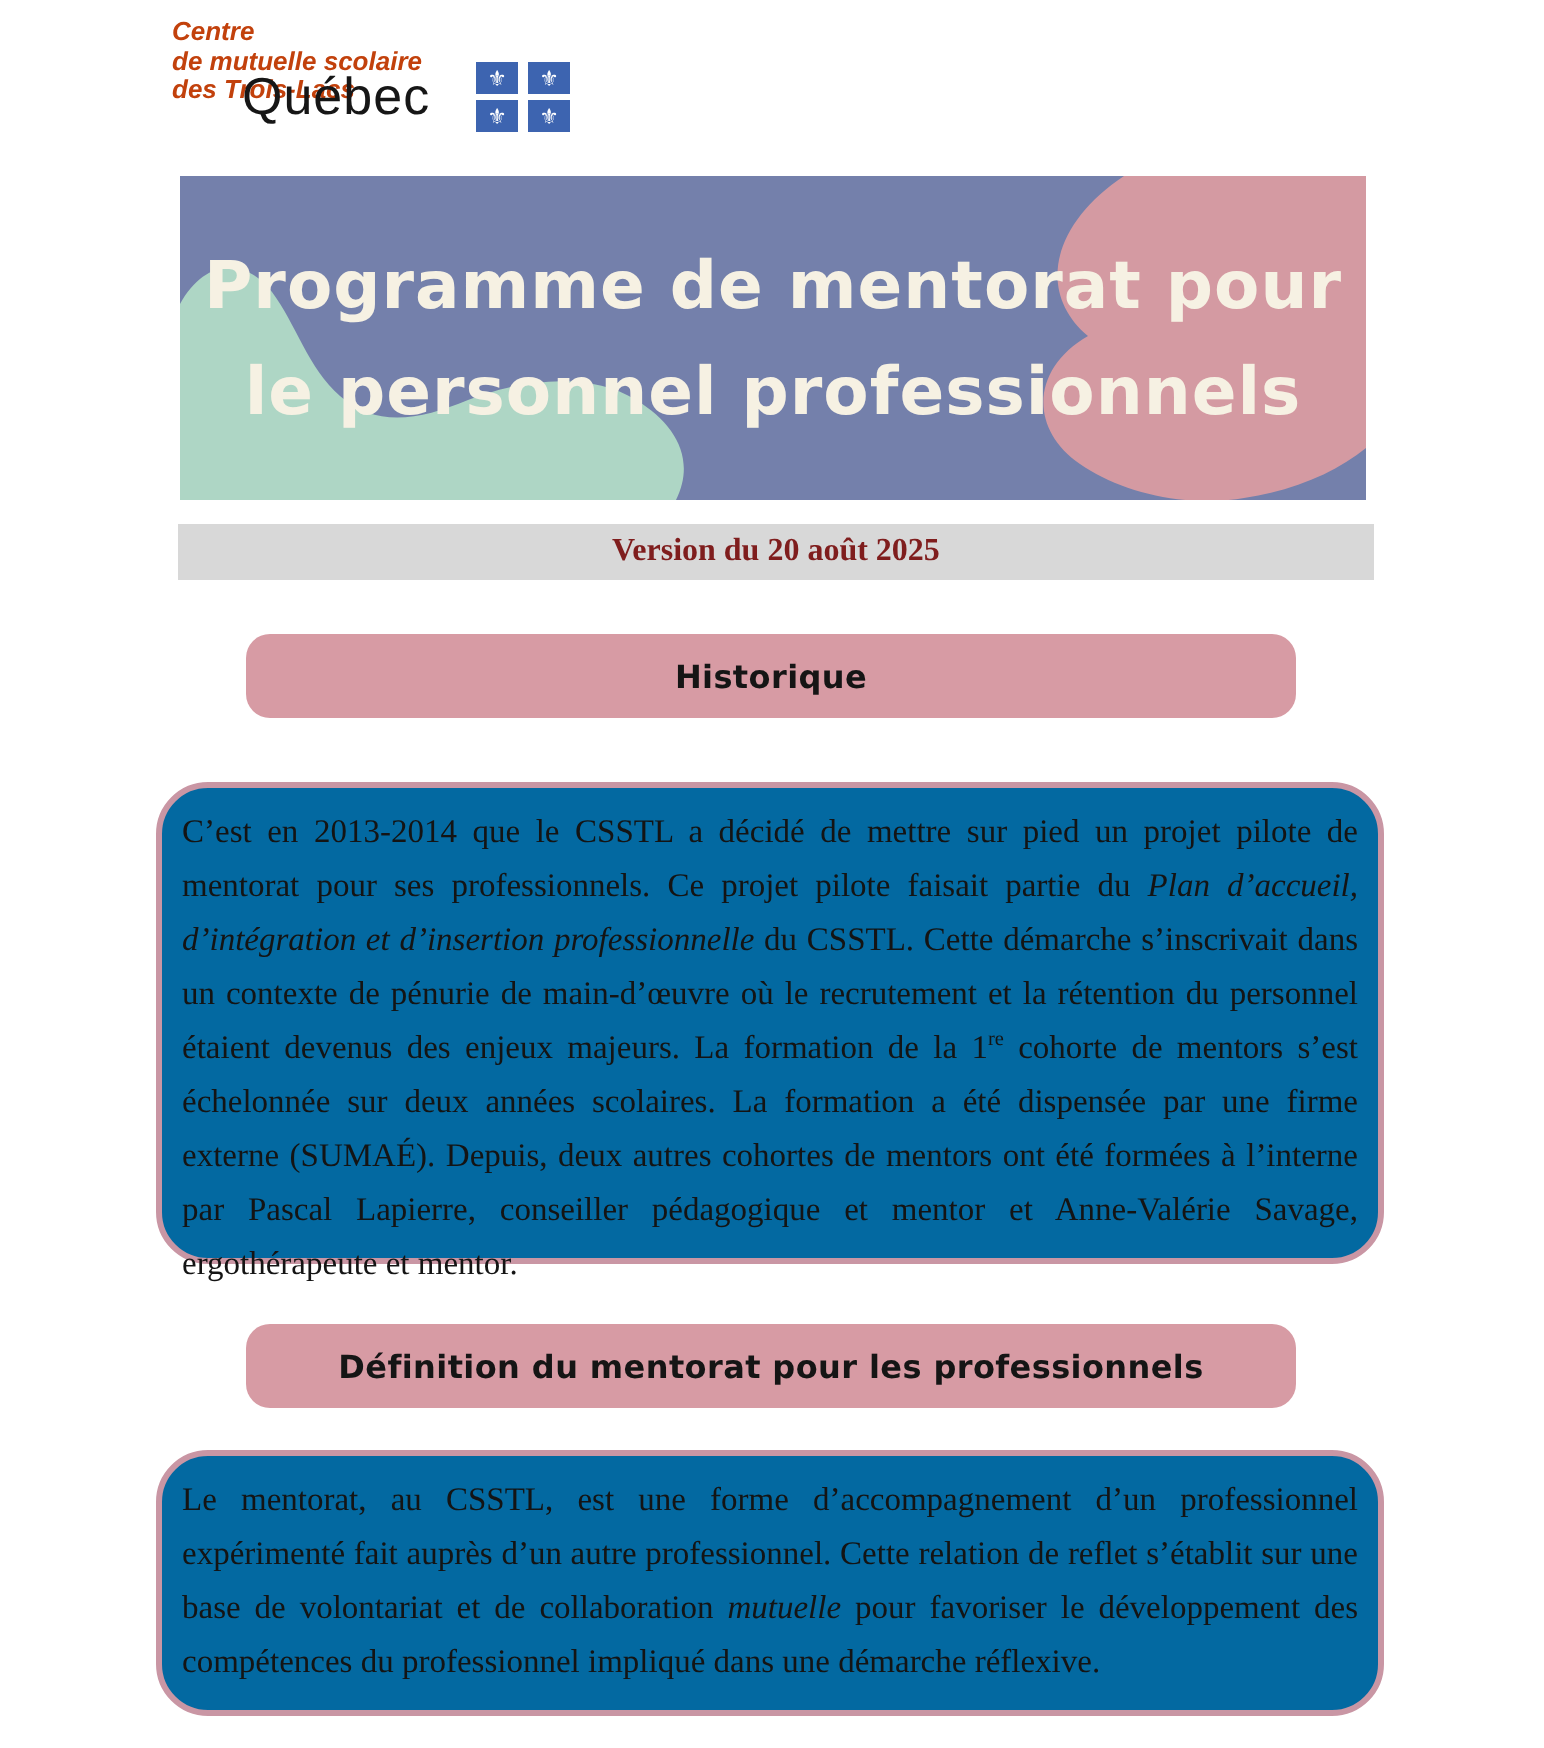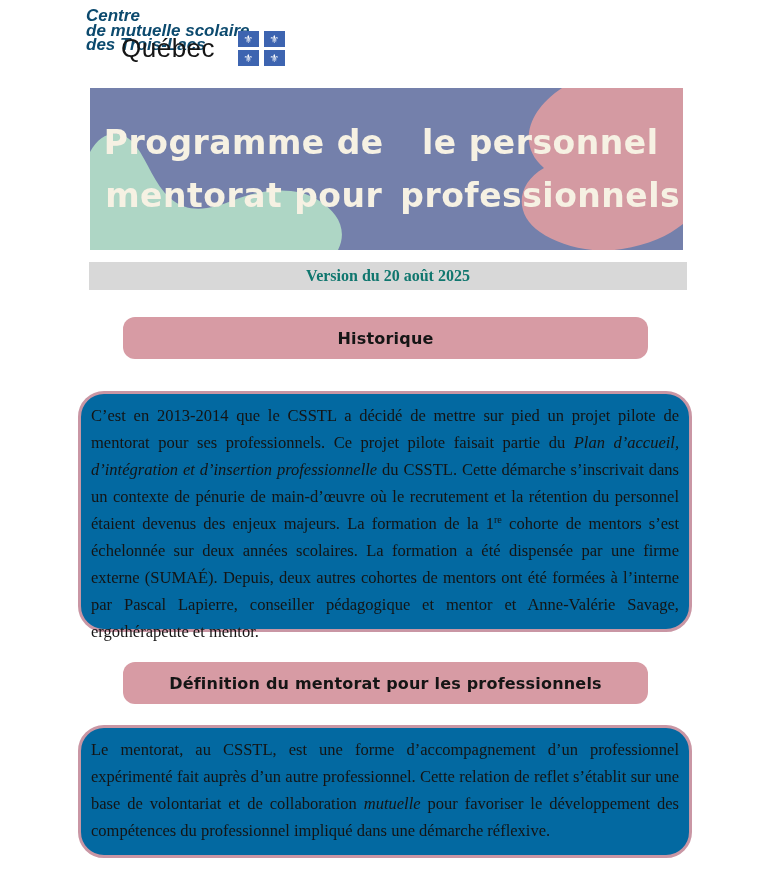--- a/index.html
+++ b/index.html
@@ -17,21 +17,21 @@
   .page{
     position:relative;width:772px;height:874px;background:#ffffff;overflow:hidden;
     font-family:"Liberation Serif", serif;color:var(--ink);
   }
 
   
   .org-name{
     position:absolute;left:86px;top:9px;
     font-family:"Liberation Sans", sans-serif;
     font-weight:bold;font-style:italic;
-    font-size:17px;line-height:14.5px;color:#0c4a6e;
+    font-size:13px;line-height:14.5px;color:#c2410c;
     white-space:nowrap;
   }
   .wordmark{
     position:absolute;left:121px;top:31px;
     font-family:"Liberation Sans", sans-serif;
     font-size:26px;line-height:34px;color:#161616;letter-spacing:0.5px;
   }
   .flag{
     position:absolute;left:238px;top:31px;
     display:grid;grid-template-columns:21px 21px;grid-template-rows:16px 16px;
@@ -49,32 +49,32 @@
   
   .banner{
     position:absolute;left:90px;top:88px;width:593px;height:162px;
     background:var(--banner_bg);overflow:hidden;
   }
   .banner svg{position:absolute;left:0;top:0;width:100%;height:100%;}
   .blob-green{fill:var(--blob_green);}
   .blob-pink{fill:var(--blob_pink);}
   .banner-title{
     position:absolute;left:0;top:0;width:100%;height:100%;
-    display:flex;flex-direction:row;justify-content:center;align-items:center;
+    display:flex;flex-direction:column;justify-content:center;align-items:center;
     font-family:"DejaVu Sans", sans-serif;font-weight:bold;
     font-size:33px;line-height:53px;color:var(--banner_text);
     text-align:center;letter-spacing:0.5px;
   }
 
   
   .version-bar{
     position:absolute;left:89px;top:262px;width:598px;height:28px;
     background:var(--version_bg);
     display:flex;align-items:center;justify-content:center;
-    font-family:"Liberation Serif", serif;font-weight:bold;font-size:16px;color:#0f766e;
+    font-family:"Liberation Serif", serif;font-weight:bold;font-size:16px;color:#7f1d1d;
   }
 
   
   .section-heading{
     position:absolute;left:123px;width:525px;height:42px;
     background:var(--heading_bg);border-radius:12px;
     display:flex;align-items:center;justify-content:center;
     font-family:"DejaVu Sans", sans-serif;font-weight:bold;
     font-size:16px;color:#151515;letter-spacing:0.2px;
   }

